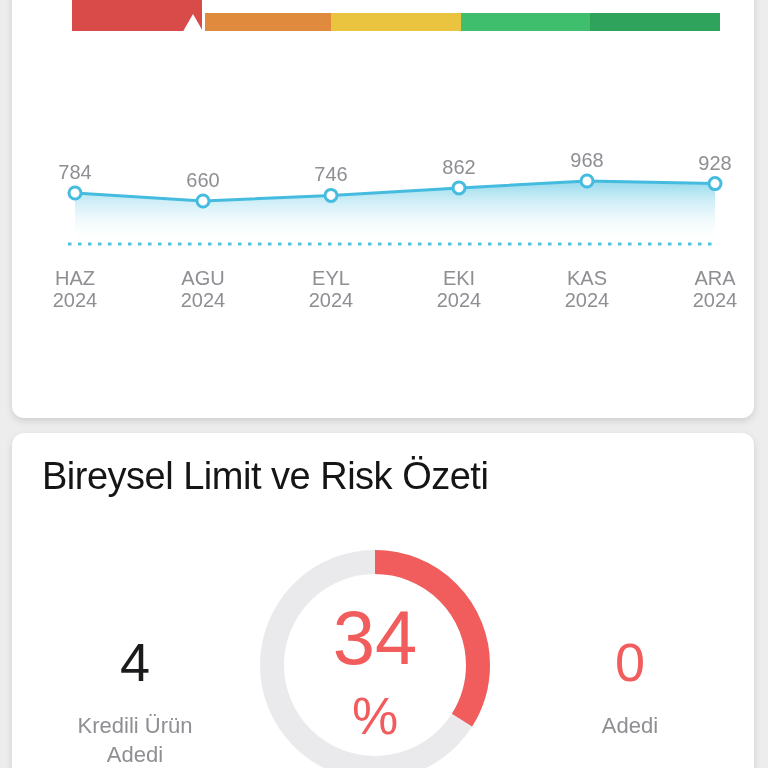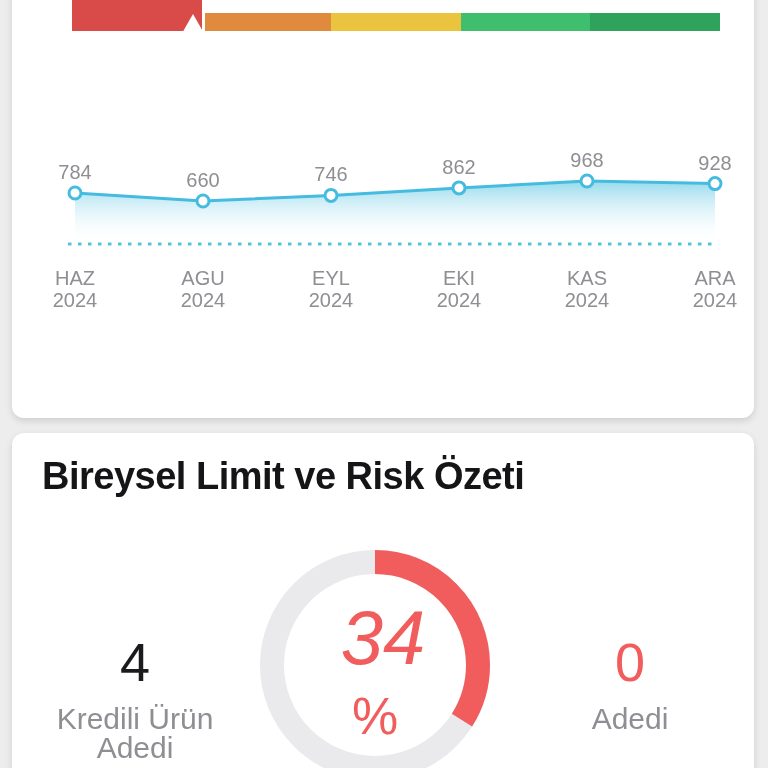--- a/index.html
+++ b/index.html
@@ -6,31 +6,31 @@
   body{width:768px;height:768px;background:#EDEDEE;font-family:"Liberation Sans","DejaVu Sans",sans-serif;}
   #stage{position:relative;width:768px;height:768px;overflow:hidden;}
   .card{position:absolute;left:12px;width:742px;background:#ffffff;border-radius:12px;
         box-shadow:0 3px 7px rgba(0,0,0,0.13);}
   #card-score{top:-22px;height:440px;}
   #card-risk{top:433px;height:400px;}
   #gauge-svg{position:absolute;left:60px;top:18px;width:648px;height:36px;overflow:visible;}
   #chart-svg{position:absolute;left:0;top:160px;width:768px;height:180px;overflow:visible;}
   #chart-svg text.vlab{font-size:20px;fill:#8E8E93;font-family:"Liberation Sans","DejaVu Sans",sans-serif;}
   #chart-svg text.mlab{font-size:20px;fill:#8E8E93;font-family:"Liberation Sans","DejaVu Sans",sans-serif;}
-  #risk-title{position:absolute;left:42px;top:452px;font-size:38px;font-weight:700;color:#151517;
+  #risk-title{position:absolute;left:42px;top:452px;font-size:38px;font-weight:400;color:#151517;
               line-height:48px;letter-spacing:-0.5px;text-align:right;}
   .stat{position:absolute;width:220px;text-align:center;}
   .stat .stat-value{font-size:54px;line-height:56px;font-weight:400;}
-  .stat .stat-label{margin-top:14px;font-size:30px;line-height:29px;color:#8E8E93;}
+  .stat .stat-label{margin-top:21px;font-size:22px;line-height:29px;color:#8E8E93;}
   #stat-left{left:25px;top:634px;}
   #stat-right{left:520px;top:634px;}
   #donut-wrap{position:absolute;left:255px;top:545px;width:240px;height:240px;}
   #donut-svg{position:absolute;left:0;top:0;width:240px;height:240px;}
-  #donut-percent{position:absolute;left:8px;top:53px;width:240px;text-align:center;
-                 font-size:76px;line-height:80px;font-style:italic;}
+  #donut-percent{position:absolute;left:0;top:53px;width:240px;text-align:center;
+                 font-size:76px;line-height:80px;}
   #donut-unit{position:absolute;left:0;top:149px;width:240px;text-align:center;
               font-size:52px;line-height:44px;}
 </style>
 </head>
 <body>
 
 <div id="stage">
 
   <div class="card" id="card-score">
     <svg id="gauge-svg" viewBox="0 0 648 36" preserveAspectRatio="none">

